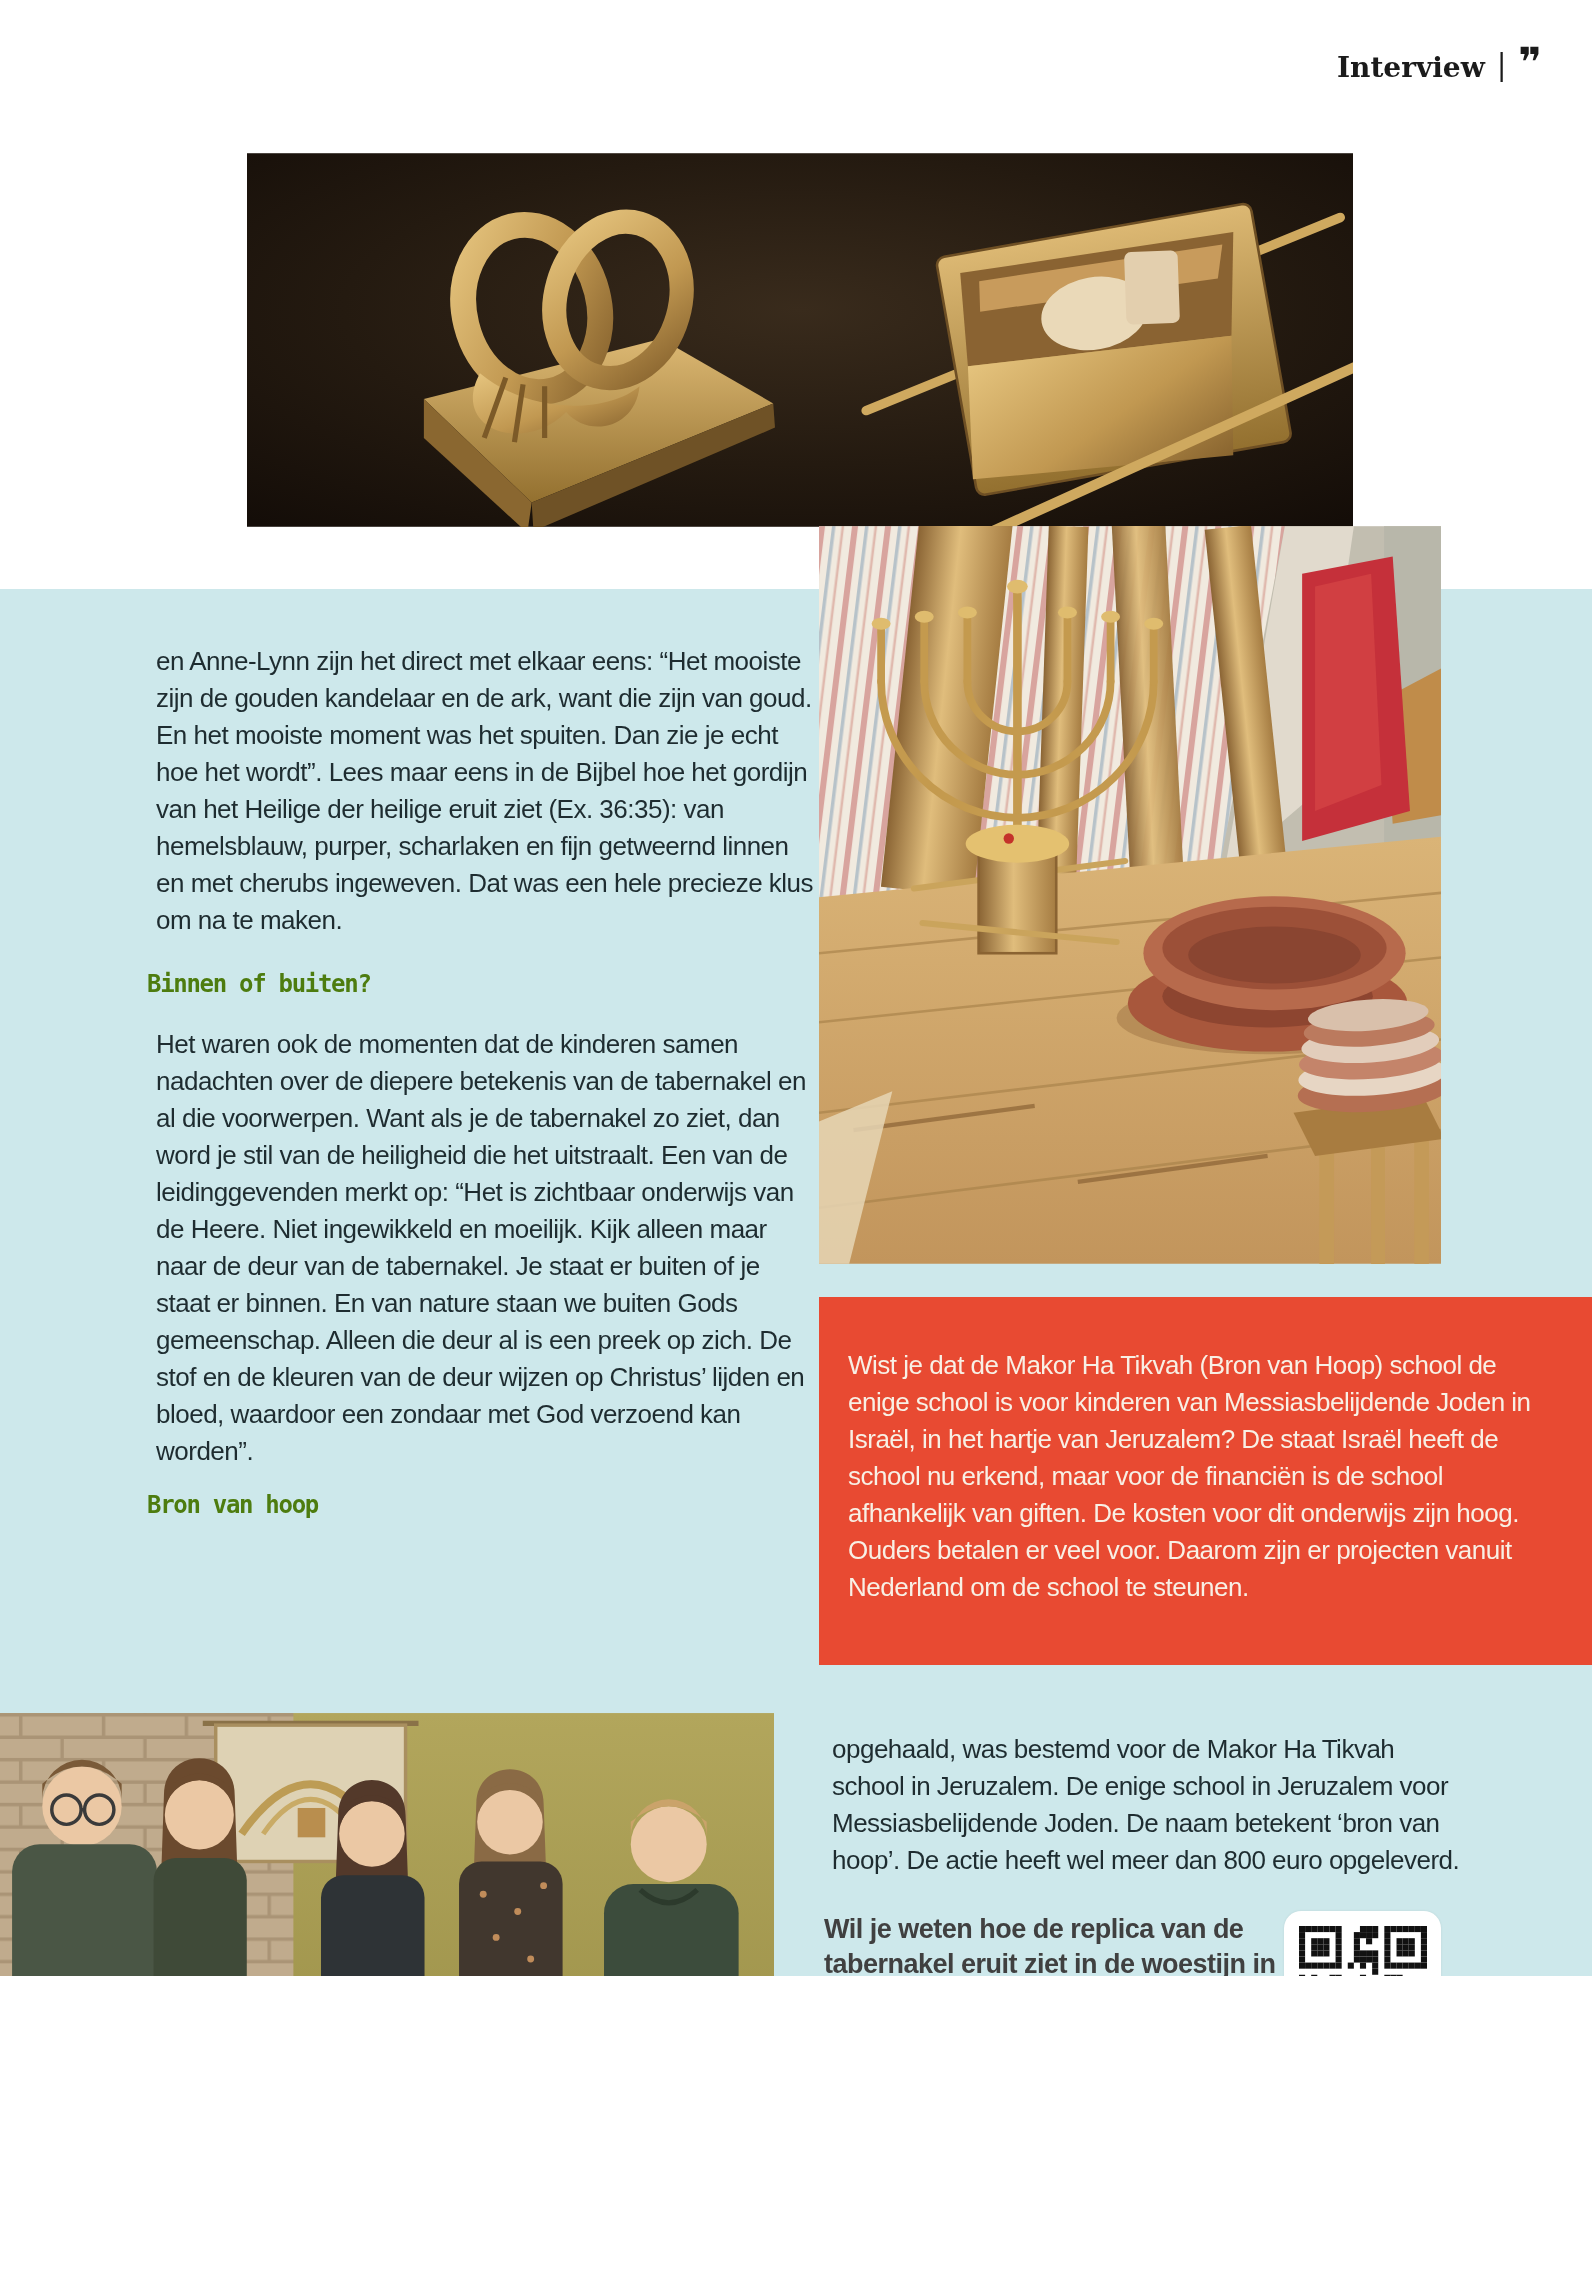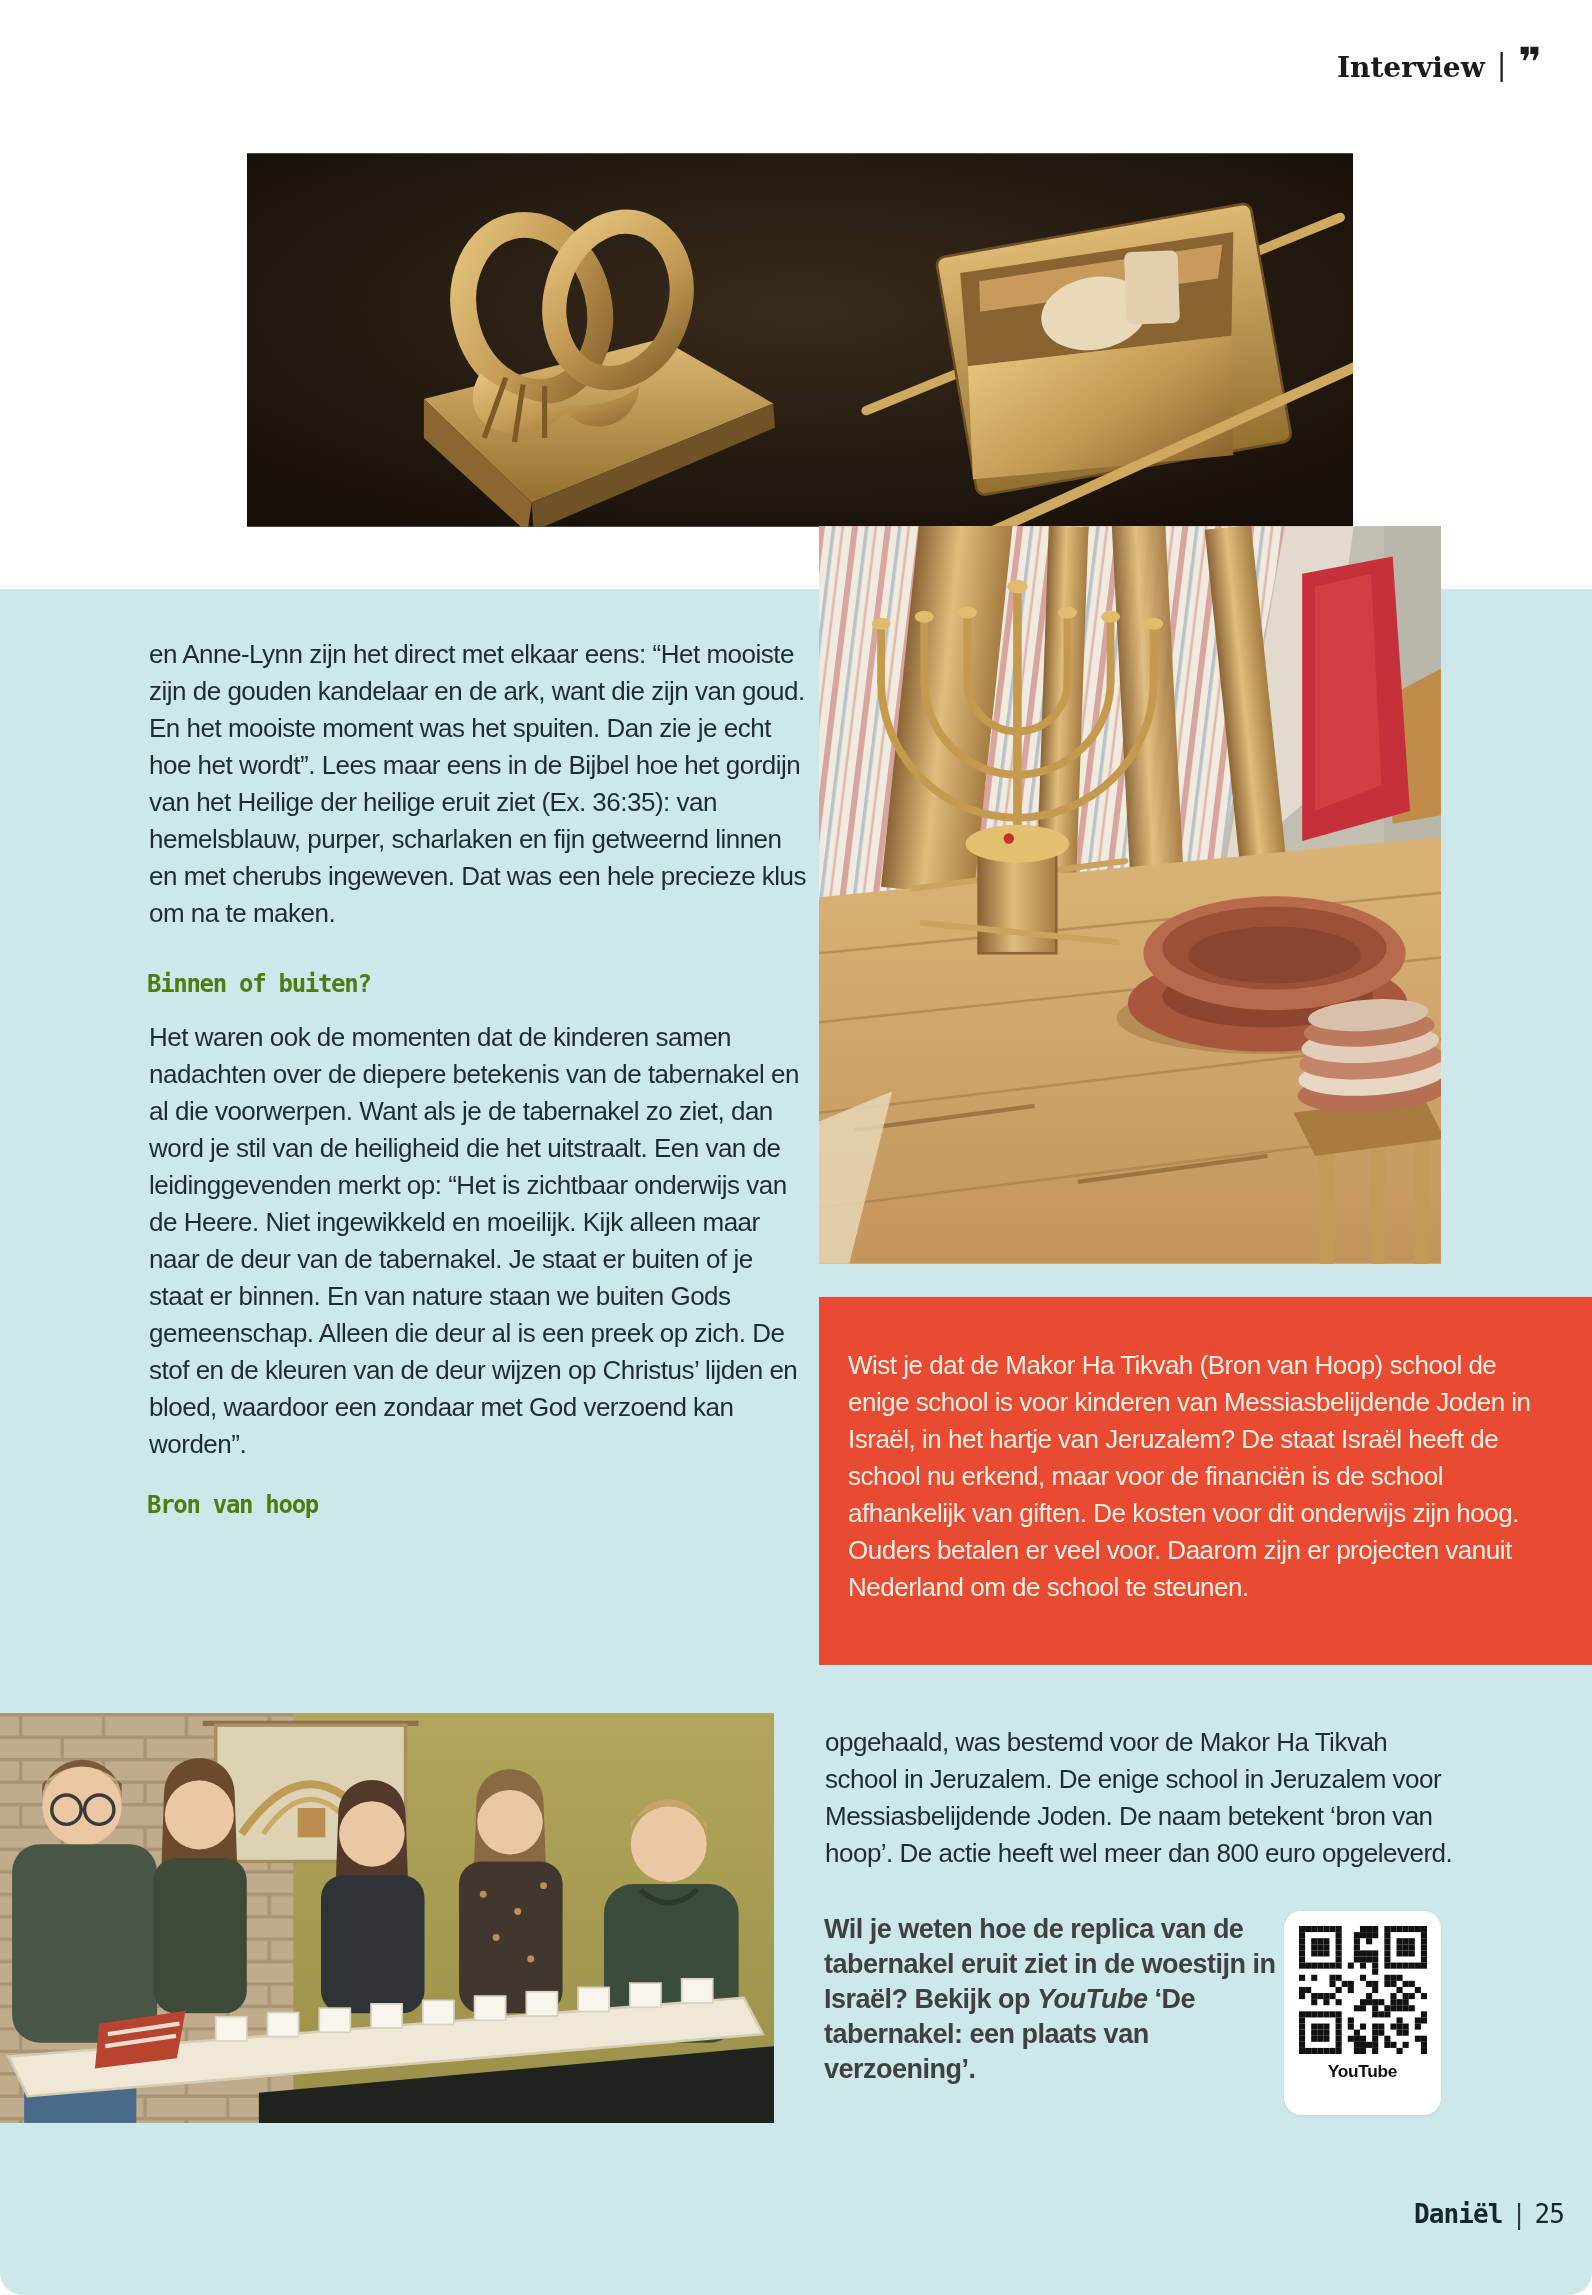--- a/index.html
+++ b/index.html
@@ -1,32 +1,32 @@
 <!DOCTYPE html>
 <html lang="nl" style="font-size:14px"><head>
 <meta charset="utf-8">
 <style>
   html,body{margin:0;padding:0;}
   .page{
-    position:relative;width:1592px;height:2295px;background:#ffffff;
-    overflow:hidden;font-family:"Liberation Sans",sans-serif;border-radius:23px;
+    position:relative;width:1592px;height:1976px;background:#ffffff;
+    overflow:hidden;font-family:"Liberation Sans",sans-serif;
   }
   .blue-bg{position:absolute;left:0;top:589px;width:1592px;height:1706px;background:#cde8eb;}
   .photo{position:absolute;display:block;}
   
   .header{
     position:absolute;top:47px;right:50px;display:flex;align-items:center;gap:12px;
     font-family:"DejaVu Serif",serif;font-weight:bold;font-size:28px;color:#1b1b1b;
   }
   .header .sep{font-weight:normal;font-size:29px;position:relative;top:-1.7px;}
   .header .logo{font-family:"DejaVu Sans",sans-serif;font-size:40px;line-height:1;position:relative;top:-5.2px;}
   
   .body-text{
     position:absolute;font-size:26px;line-height:37px;color:#1e2c30;
-    letter-spacing:-0.5px;margin:1px;
+    letter-spacing:-0.5px;margin:8px;
   }
   .red-head{
     position:absolute;font-family:"DejaVu Sans Mono",monospace;font-weight:bold;
     font-size:24px;color:#4d7c0f;letter-spacing:-1.3px;margin:0;
   }
   #p-intro{left:148px;top:635px;width:664px;}
   #h-binnen{left:147px;top:970px;}
   #p-binnen{left:148px;top:1018px;width:664px;}
   #h-bron{left:147px;top:1491px;}
   #p-bron{left:148px;top:1541px;width:664px;}

